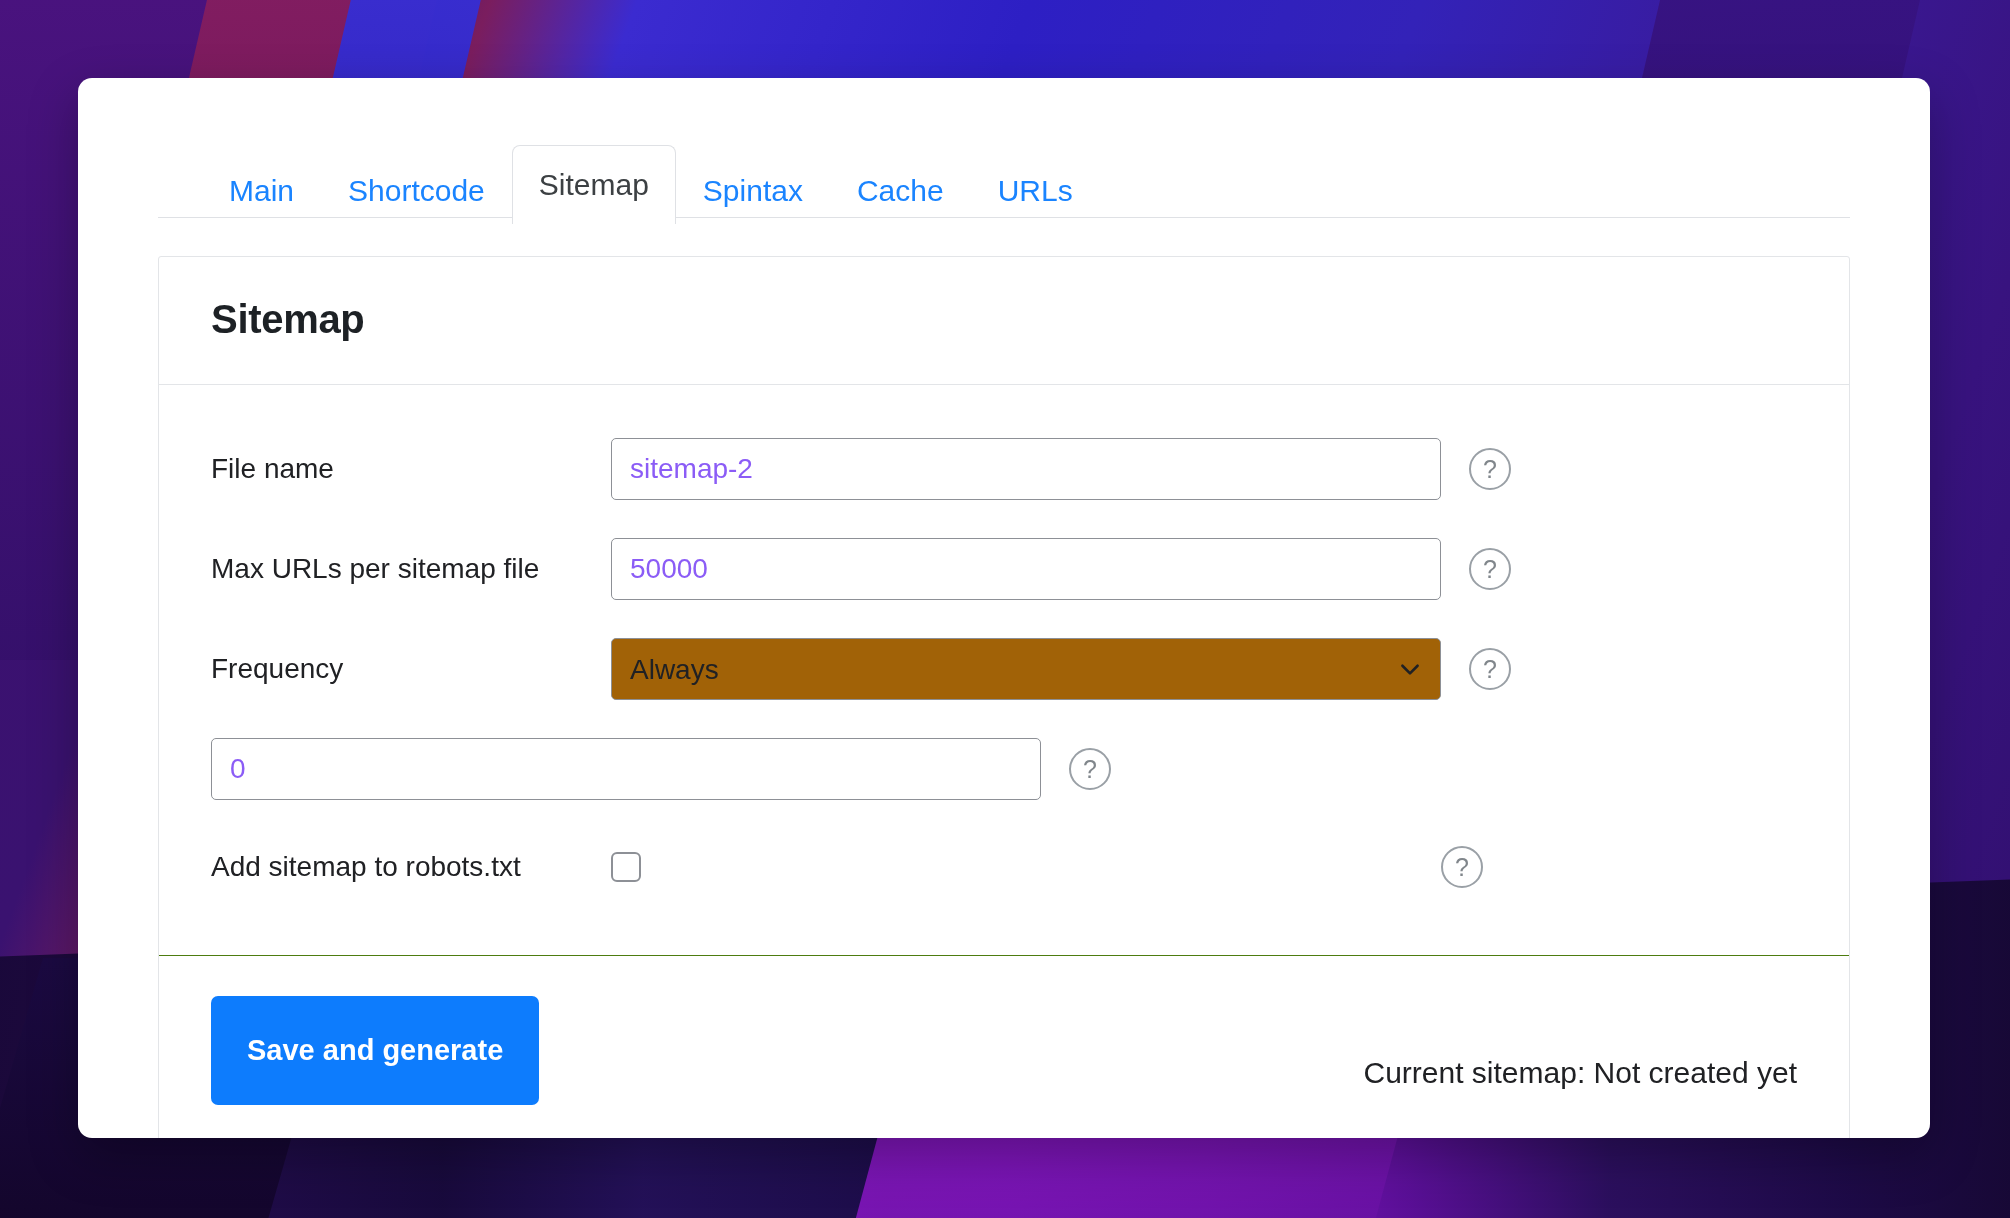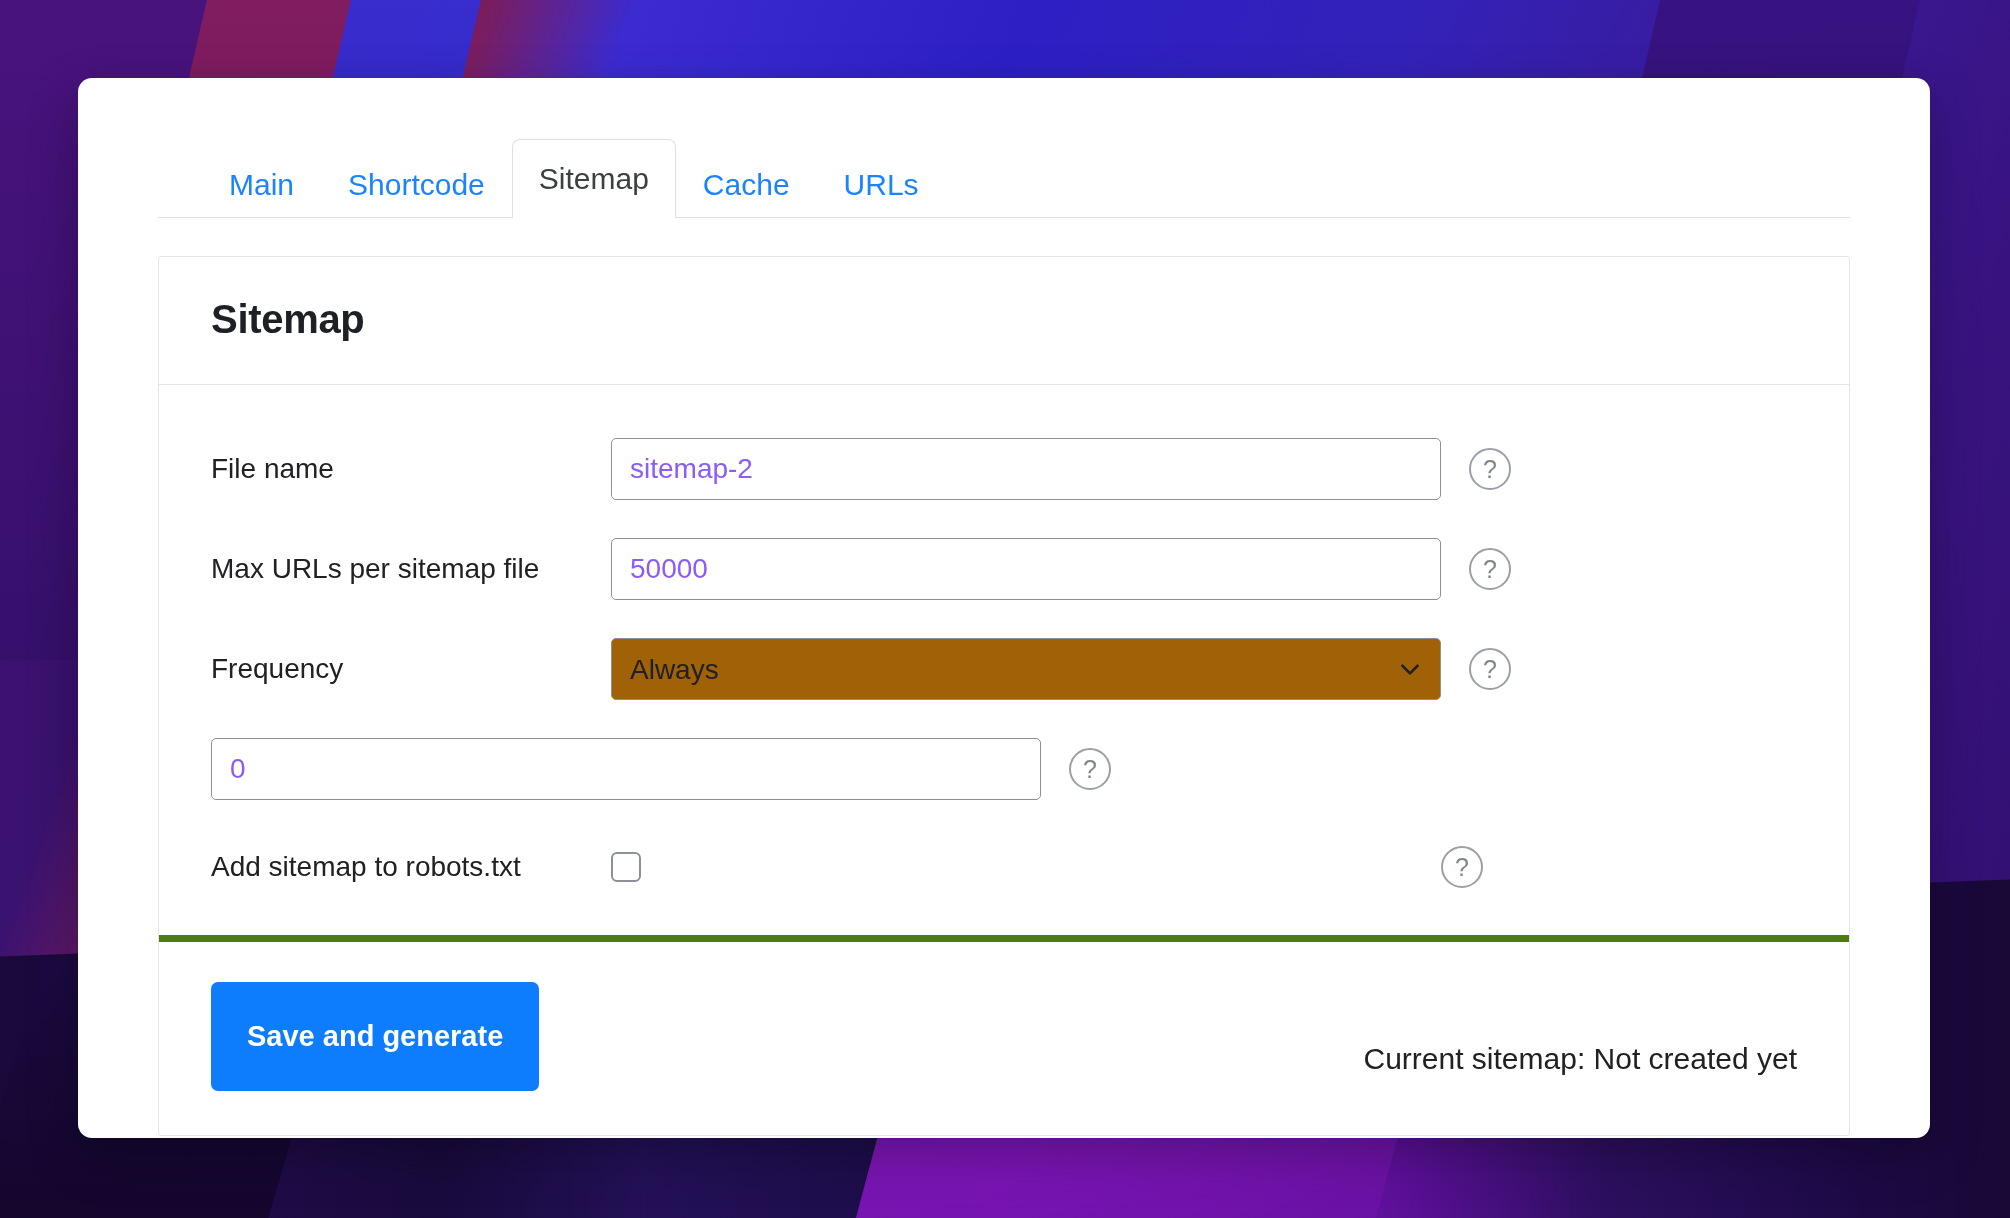--- a/index.html
+++ b/index.html
@@ -104,21 +104,21 @@
   .tab {
     font-size: 30px;
     color: #1a84ff;
     padding: 18px 26px 18px 26px;
     line-height: 1;
     cursor: pointer;
     border: 1px solid transparent;
     border-bottom: none;
     border-radius: 8px 8px 0 0;
     position: relative;
-    top: 1px;
+    top: 7px;
     white-space: nowrap;
     text-align: right;
   }
   .tab.active {
     color: #3c4043;
     background: #ffffff;
     border-color: #dfe1e5;
     padding-top: 24px;
     padding-bottom: 24px;
   }
@@ -135,22 +135,22 @@
     border-bottom: 1px solid #e3e5e8;
   }
   .panel-title {
     font-size: 40px;
     font-weight: bold;
     color: #1d2125;
     letter-spacing: -.3px;
   }
 
   .panel-body {
-    padding: 34px 52px 20px 52px;
-    border-bottom: 7px solid #4d7c0f;
+    padding: 34px 52px 40px 52px;
+    border-bottom: 1px solid #4d7c0f;
   }
 
   .form-row {
     display: flex;
     align-items: center;
     height: 100px;
   }
   .form-row.checkbox-row { height: 96px; }
 
   .f-label {
@@ -274,20 +274,21 @@
   <div class="shard s6"></div>
   <div class="shard s7"></div>
 </div>
 
 <div id="card">
 
   <div class="tabbar">
     <div class="tab">Main</div>
     <div class="tab">Shortcode</div>
     <div class="tab active">Sitemap</div>
+    <div class="tab">Spintax</div>
     <div class="tab">Cache</div>
     <div class="tab">URLs</div>
   </div>
 
   <div class="panel">
 
     <div class="panel-header">
       <div class="panel-title">Sitemap</div>
     </div>
 

